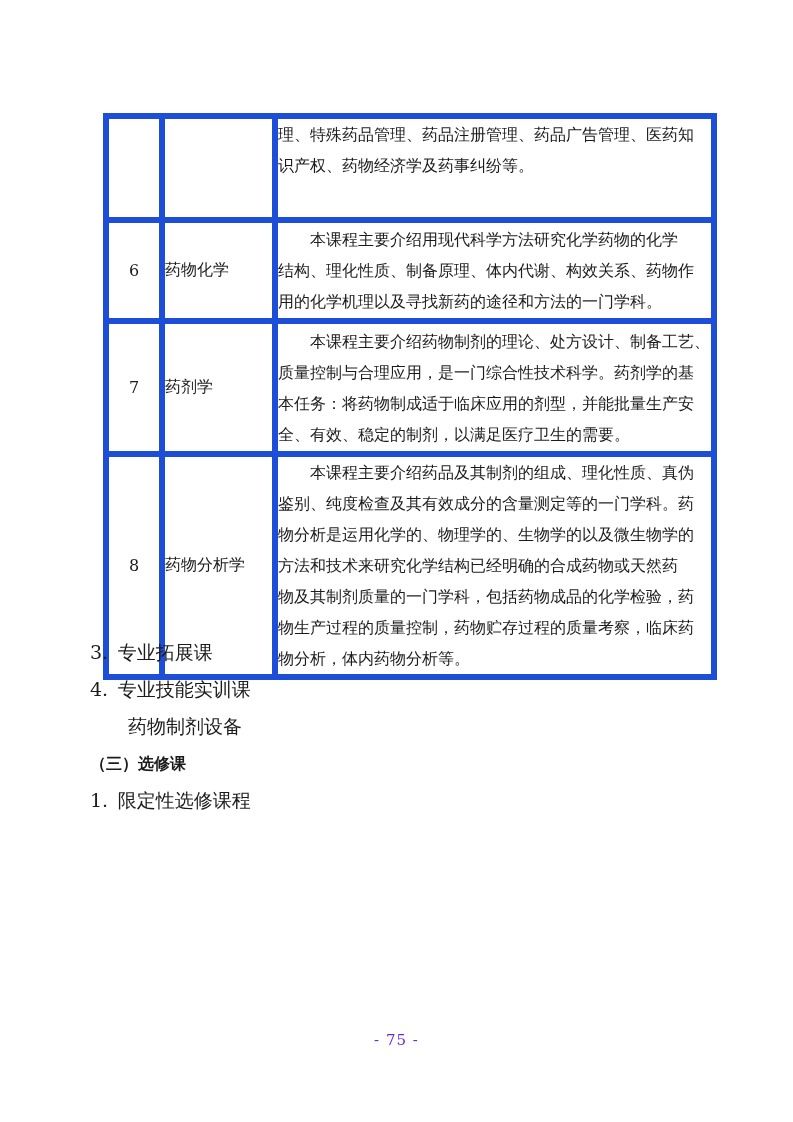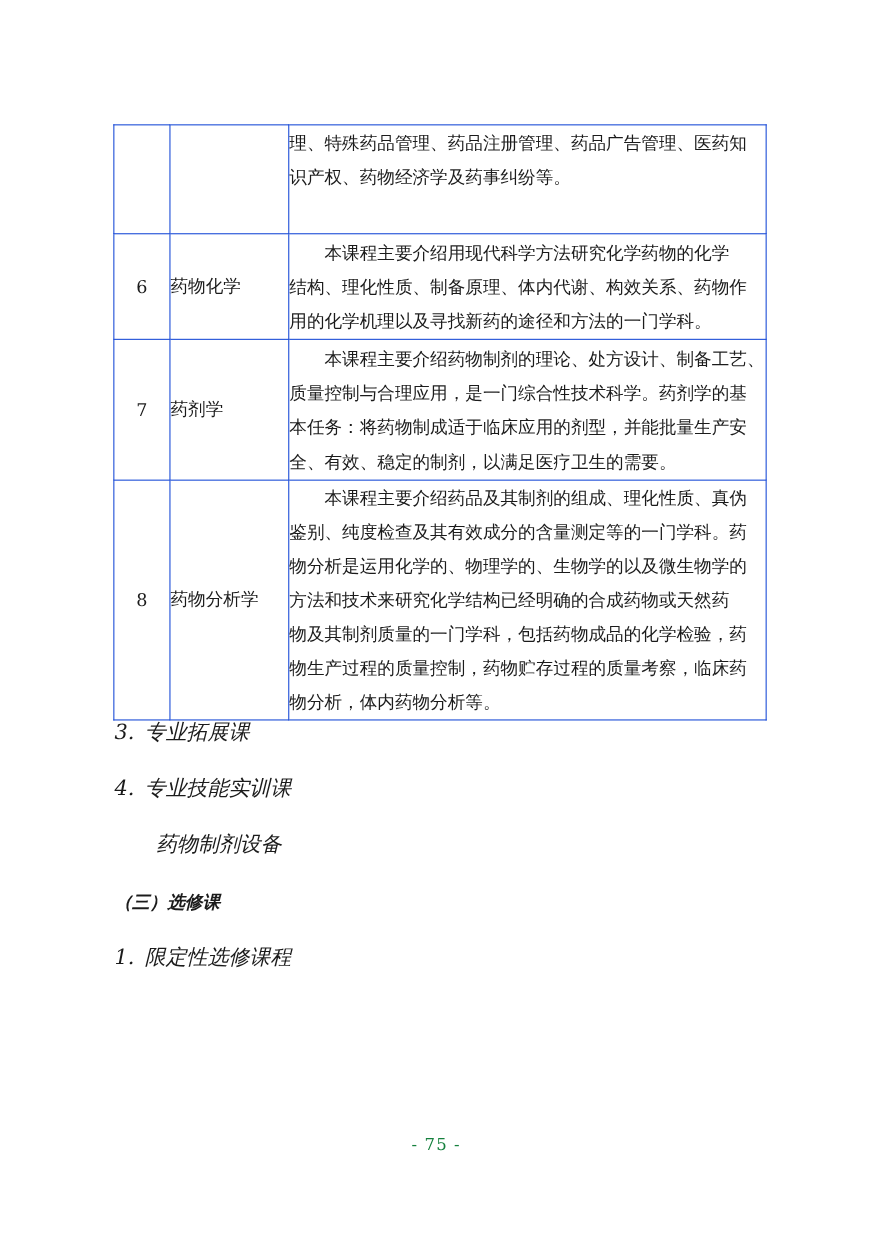--- a/index.html
+++ b/index.html
@@ -15,21 +15,21 @@
   .course-table {
     position: absolute;
     left: 103px;
     top: 113px;
     width: 590px;
     border-collapse: collapse;
     table-layout: fixed;
     font-size: 16px;
   }
   .course-table td {
-    border: 1px solid #1d4ed8;
+    border: 6px solid #1d4ed8;
     padding: 0;
   }
   .c-no   { width: 50px;  text-align: center; vertical-align: middle; }
   .c-name { width: 107px; vertical-align: middle; }
   .c-desc {
     width: 433px;
     padding: 2px 6px;
     line-height: 31px;
     white-space: pre-line;
     text-align: justify;
@@ -47,38 +47,38 @@
   .row-8 td { height: 216px; }
 
   .body-text {
     position: absolute;
     left: 90px;
     top: 634px;
     width: 612px;
     font-size: 19px;
     line-height: 37px;
   }
-  .body-text p { margin: 14px; padding: 0; font-style: italic; }
+  .body-text p { margin: 0; padding: 0; }
   .num-item { padding-left: 52px; }
   .para { white-space: pre-line; text-indent: 38px; }
   .heading-bold {
     padding-left: 38px;
     font-weight: bold;
     font-family: "DejaVu Sans", "Liberation Sans", sans-serif;
     font-size: 16px;
   }
   .page-number {
     position: absolute;
     left: 0;
     top: 1031px;
     width: 793px;
     text-align: center;
     font-size: 15px;
     letter-spacing: 1px;
-    color: #15803d;
+    color: #6d28d9;
   }
 </style>
 </head>
 <body>
 
 <div class="page">
 
   <table class="course-table">
     <tbody>
       <tr class="row-cont">

